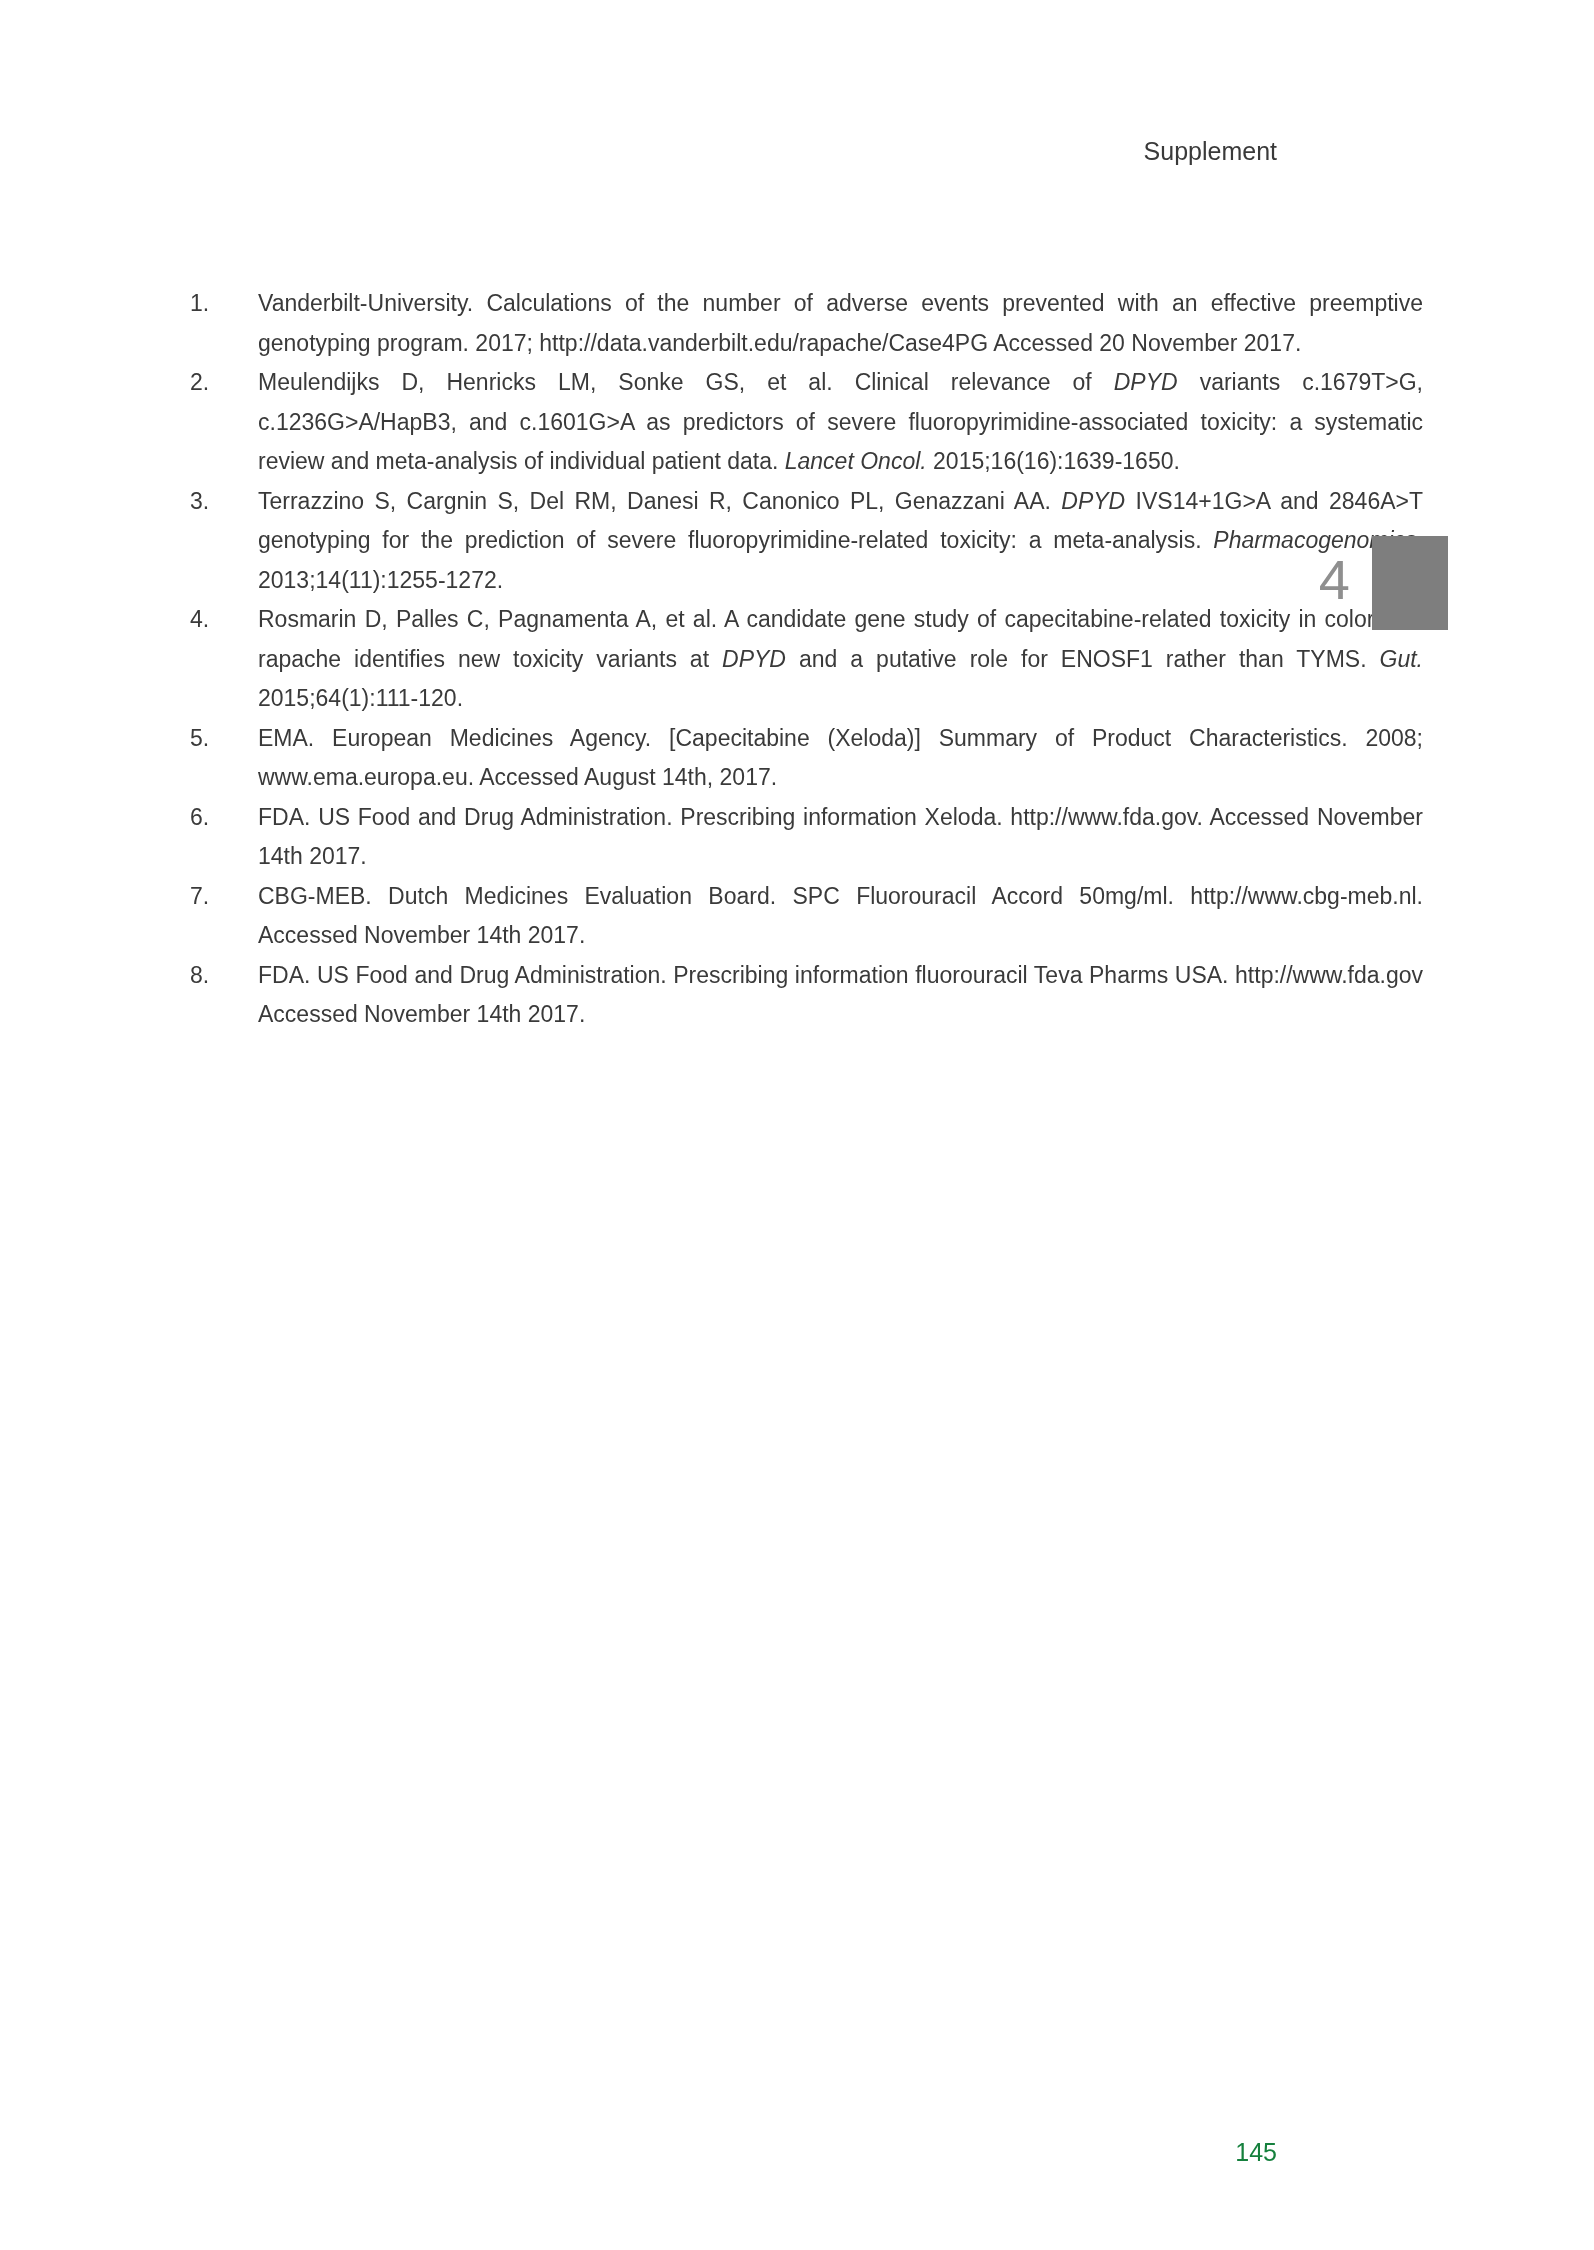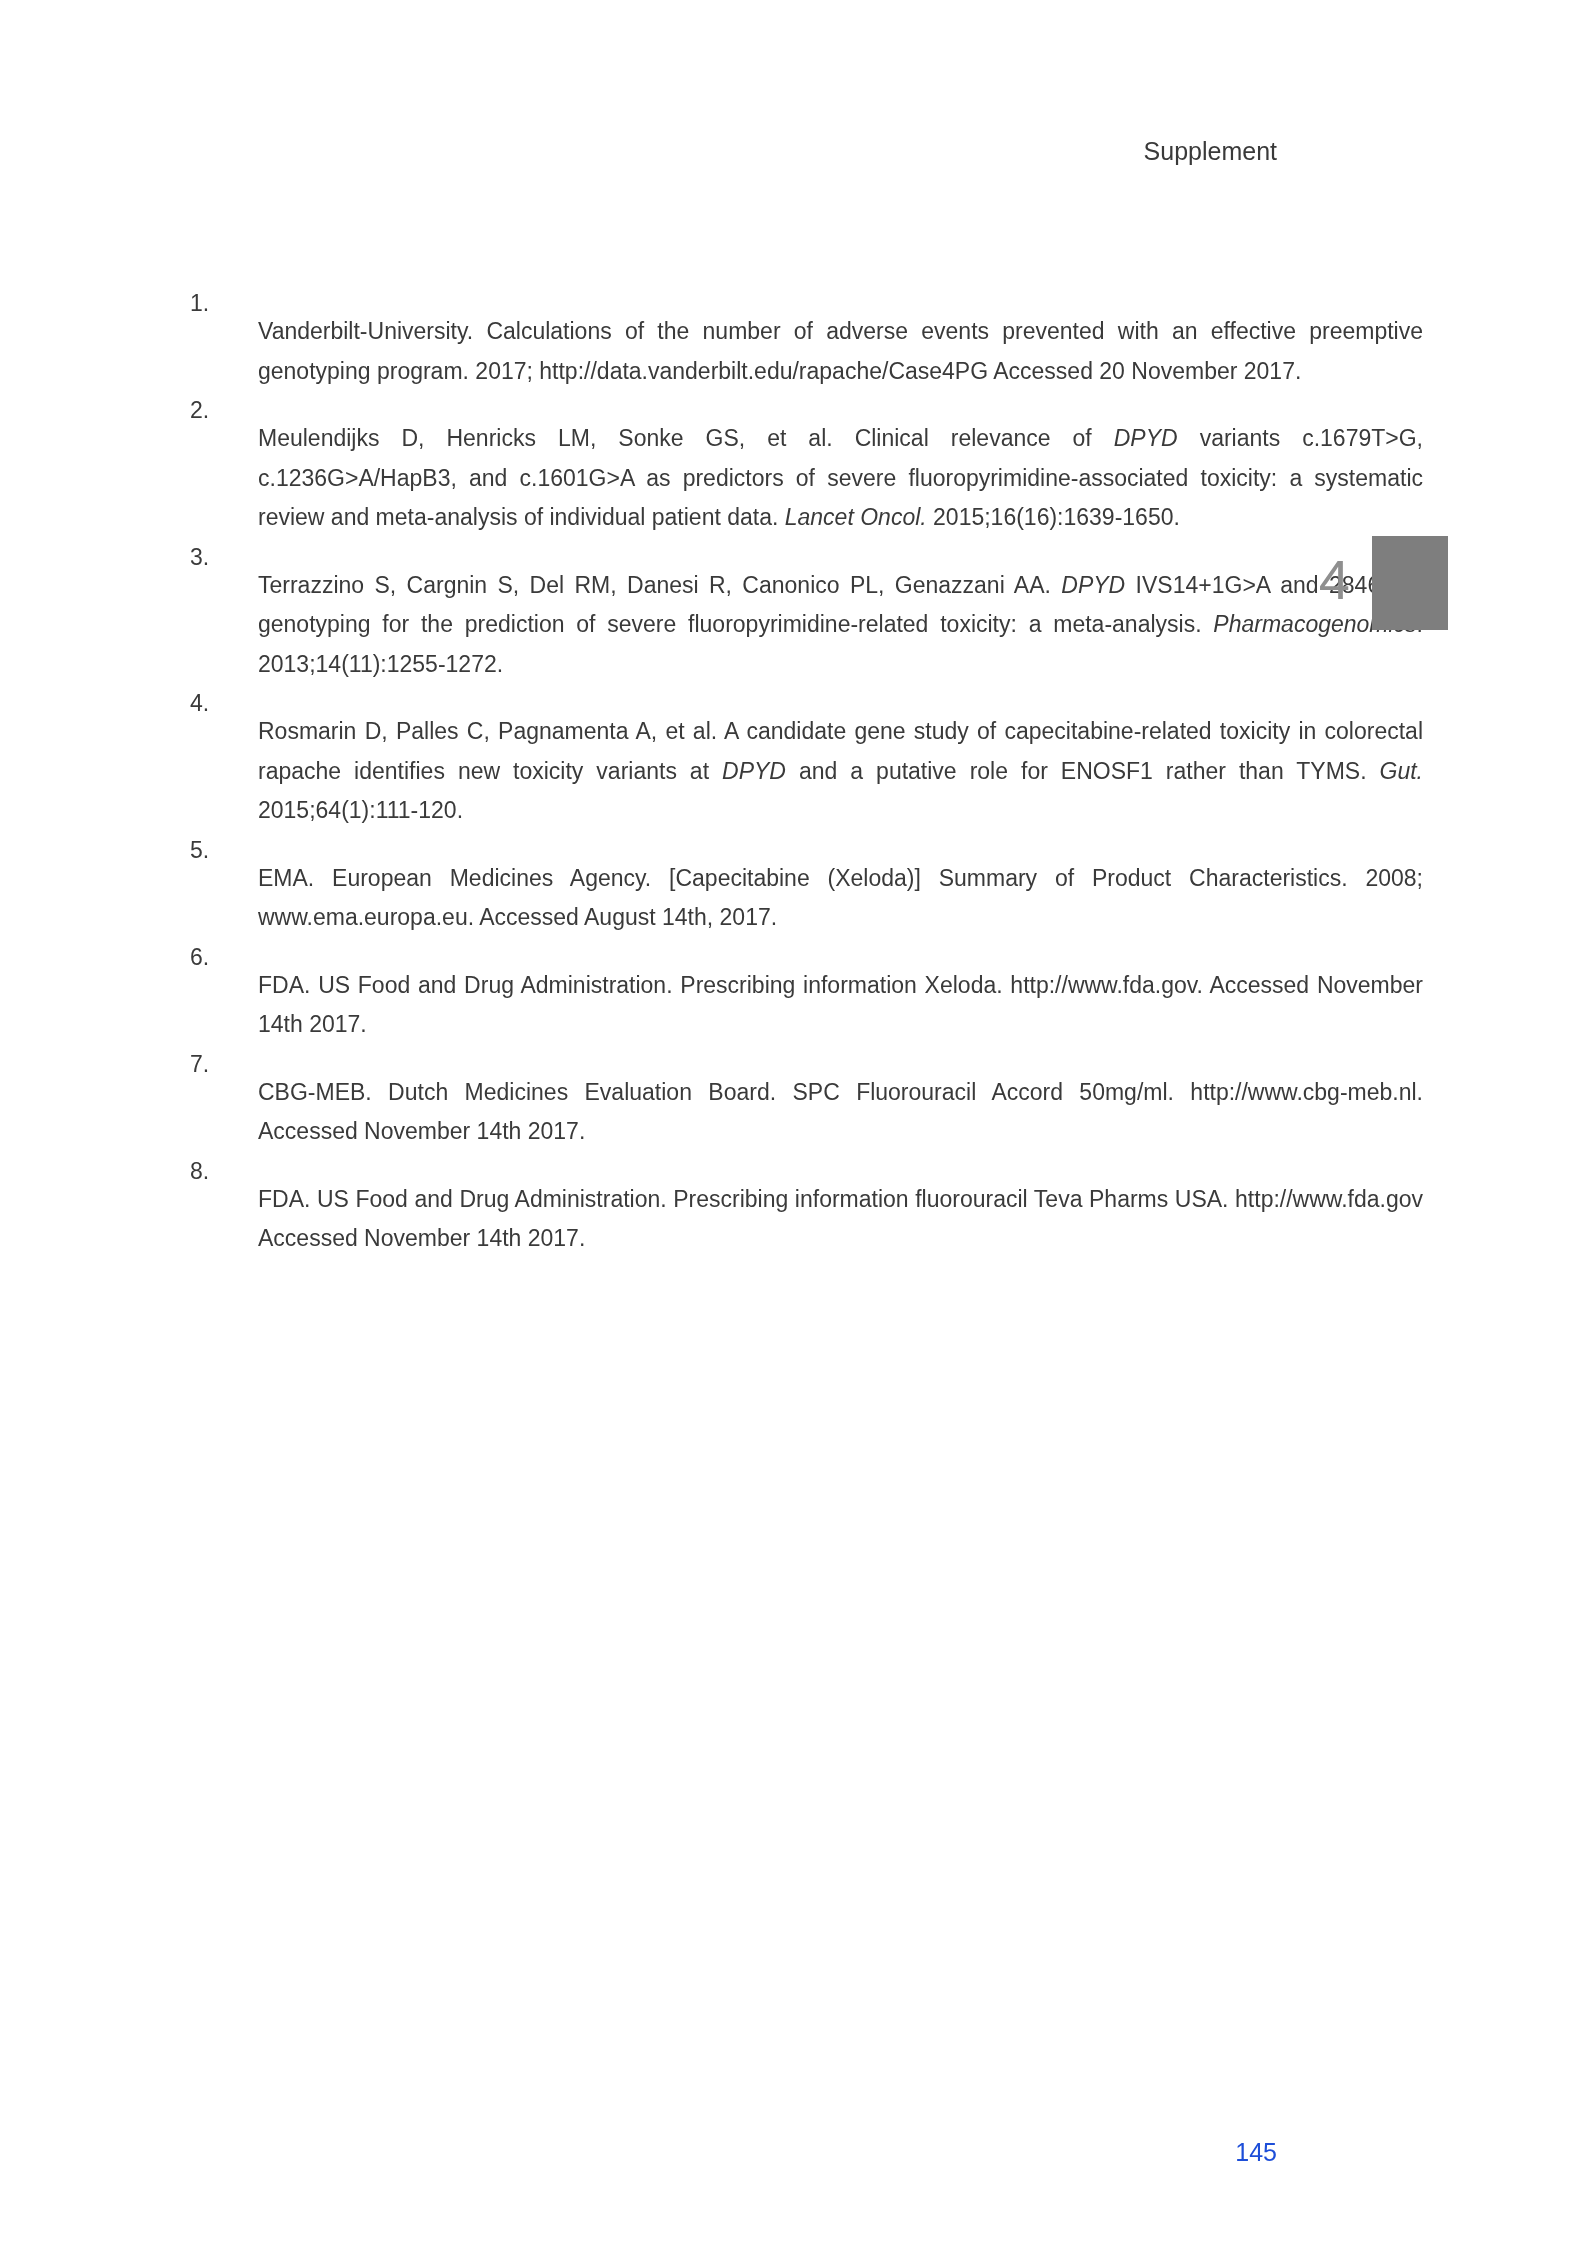--- a/index.html
+++ b/index.html
@@ -40,21 +40,20 @@
     display: flex;
     font-size: 23px;
     line-height: 39.5px;
   }
   .ref-num {
     flex: 0 0 68px;
   }
   .ref-text {
     flex: 1;
     text-align: justify;
-    margin-top: 28px;
   }
   .italic {
     font-style: italic;
   }
   .chapter-tab {
     position: absolute;
     top: 536px;
     right: 0;
     width: 76px;
     height: 94px;
@@ -67,21 +66,21 @@
     font-size: 56px;
     line-height: 1;
     color: #8f8f8f;
     font-weight: 400;
   }
   .page-number {
     position: absolute;
     top: 2138px;
     right: 171px;
     font-size: 25px;
-    color: #1d4ed8;
+    color: #15803d;
   }
 </style>
 </head>
 <body>
 
 <div class="page">
 
   <div class="running-header">Supplement</div>
 
   <div class="content">

